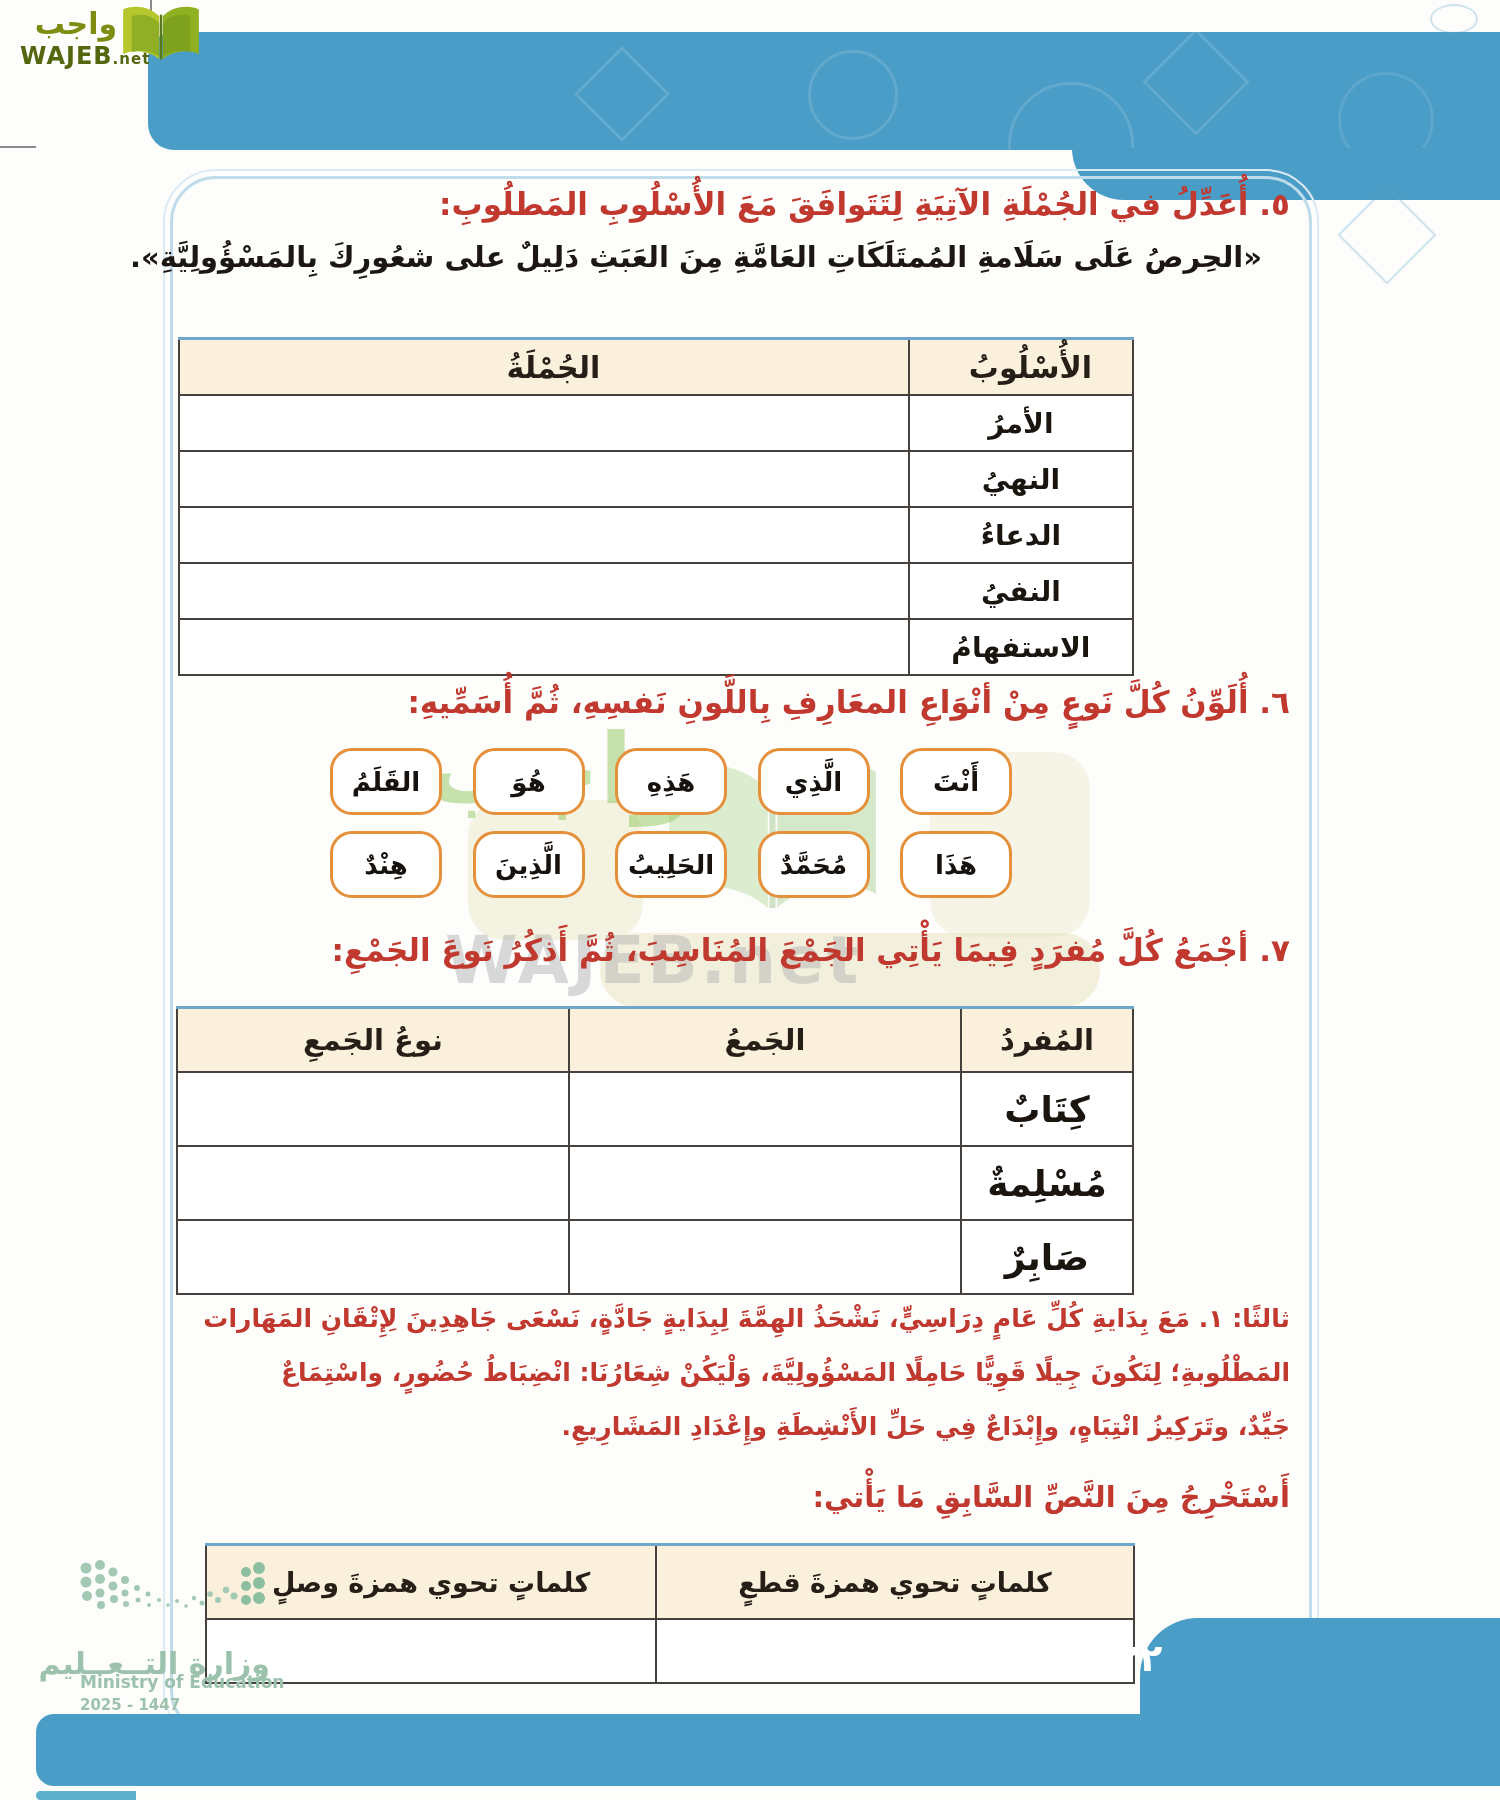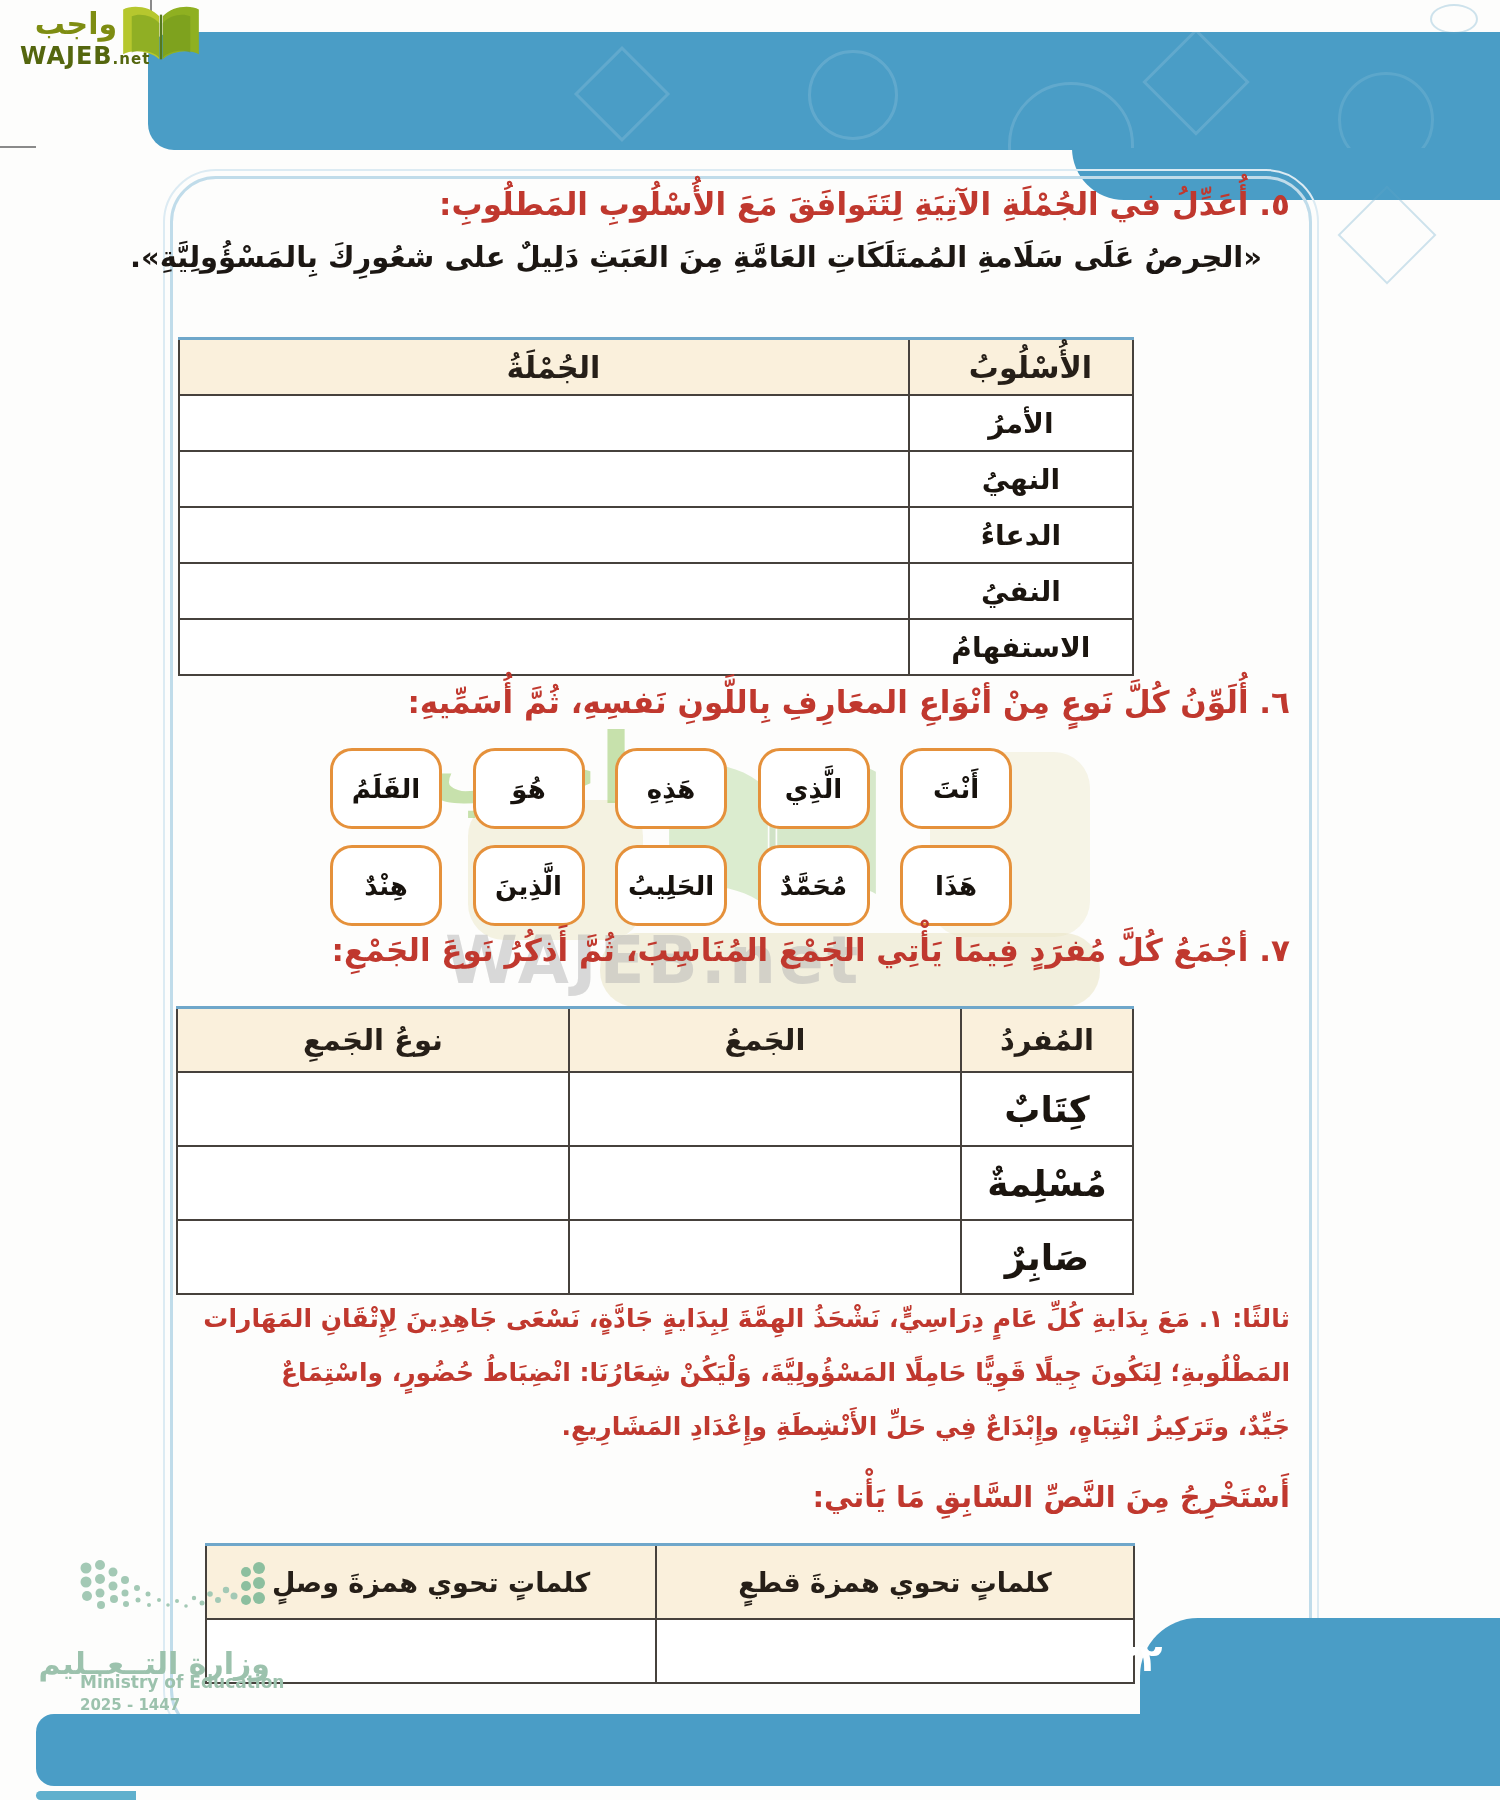--- a/index.html
+++ b/index.html
@@ -65,21 +65,21 @@
   .t2{left:176px;top:1006px;width:958px;}
   .t2 th{height:60px;font-size:29px;}
   .t2 td{height:70px;font-size:36px;}
   .t3{left:205px;top:1543px;width:930px;}
   .t3 th{height:70px;font-size:27px;}
   .t3 td{height:60px;}
 
   
   .pills{position:absolute;left:330px;top:748px;width:682px;z-index:1;}
   .pill-row{display:flex;direction:rtl;justify-content:space-between;margin-bottom:16px;}
-  .pill{min-width:112px;height:81px;padding:0 0;background:#fff;border:3.5px solid #e5913b;
+  .pill{min-width:112px;height:67px;padding:0 0;background:#fff;border:3.5px solid #e5913b;
         border-radius:22px;display:flex;align-items:center;justify-content:center;
         font-size:26px;font-weight:700;color:#17120d;box-sizing:border-box;}
 
   
   .moe-dots{position:absolute;left:80px;top:1560px;z-index:1;}
   .moe-ar{position:absolute;left:80px;top:1630px;width:190px;font-size:30px;font-weight:700;
           color:#9cc2ad;direction:rtl;text-align:center;white-space:nowrap;z-index:1;margin-top:16px;}
   .moe-en{position:absolute;left:80px;top:1672px;font-size:17px;color:#9cc2ad;font-weight:700;z-index:1;}
   .moe-yr{position:absolute;left:80px;top:1696px;font-size:15px;color:#9cc2ad;font-weight:700;z-index:1;}
 

